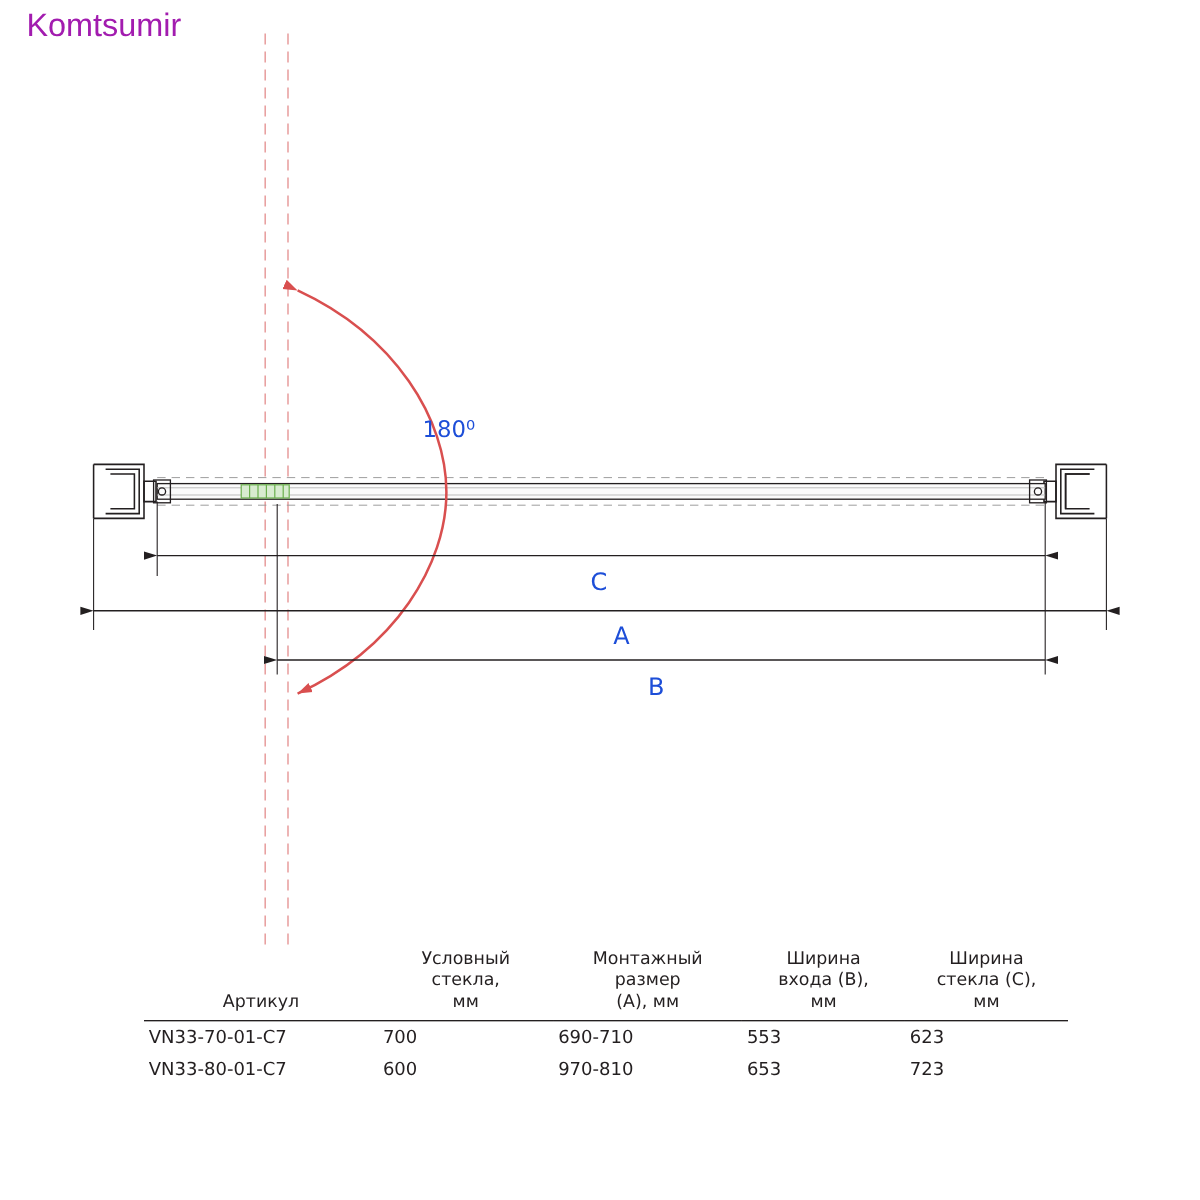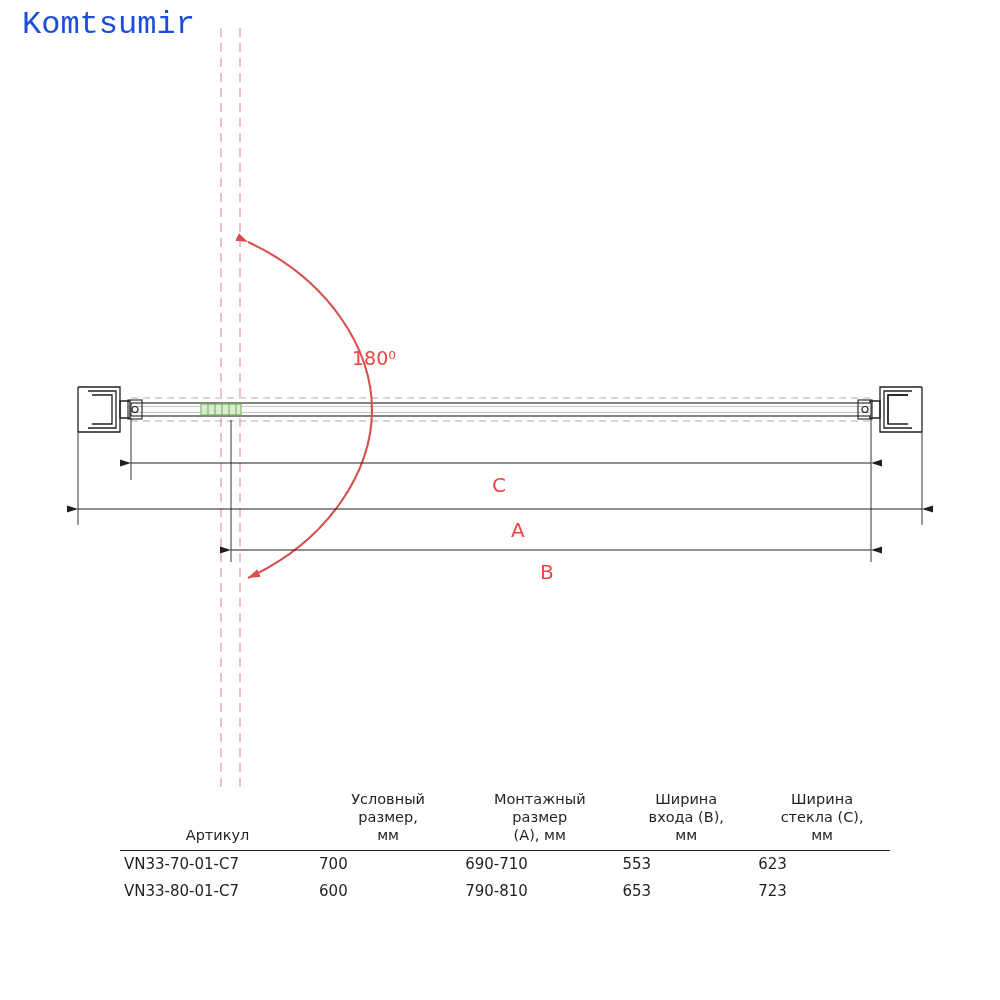--- a/index.html
+++ b/index.html
@@ -16,37 +16,37 @@
   }
   #stage {
     position: relative;
     width: 1000px;
     height: 1000px;
   }
   .brand {
     position: absolute;
     left: 22px;
     top: 6px;
-    font-family: Liberation Mono, monospace;
-    font-size: 32px;
-    color: #1d4ed8;
+    font-family: Liberation Sans, sans-serif;
+    font-size: 27px;
+    color: #a21caf;
     letter-spacing: 0px;
     white-space: nowrap;
   }
   svg.drawing {
     position: absolute;
     left: 0;
     top: 0;
     width: 1000px;
     height: 1000px;
   }
   .lbl {
     position: absolute;
     font-family: "DejaVu Sans", sans-serif;
-    color: #ef4444;
+    color: #1d4ed8;
     white-space: nowrap;
   }
   .dimlabel {
     font-size: 20px;
   }
   .anglelabel {
     font-size: 19px;
   }
   
   .spec-table {
@@ -179,21 +179,21 @@
   <div class="lbl dimlabel" style="left:540px; top:560px;">B</div>
 
   <table class="spec-table">
     <thead>
       <tr>
         <th class="hdr-art">
           <div>Артикул</div>
         </th>
         <th class="hdr-c1">
           <div>Условный</div>
-          <div>размер,</div>
+          <div>стекла,</div>
           <div>мм</div>
         </th>
         <th class="hdr-c2">
           <div>Монтажный</div>
           <div>размер</div>
           <div>(А), мм</div>
         </th>
         <th class="hdr-c3">
           <div>Ширина</div>
           <div>входа (B),</div>
@@ -210,20 +210,20 @@
       <tr>
         <td class="art">VN33-70-01-C7</td>
         <td>700</td>
         <td>690-710</td>
         <td>553</td>
         <td>623</td>
       </tr>
       <tr>
         <td class="art">VN33-80-01-C7</td>
         <td>600</td>
-        <td>790-810</td>
+        <td>970-810</td>
         <td>653</td>
         <td>723</td>
       </tr>
     </tbody>
   </table>
 
 </div>
 
 </body></html>

